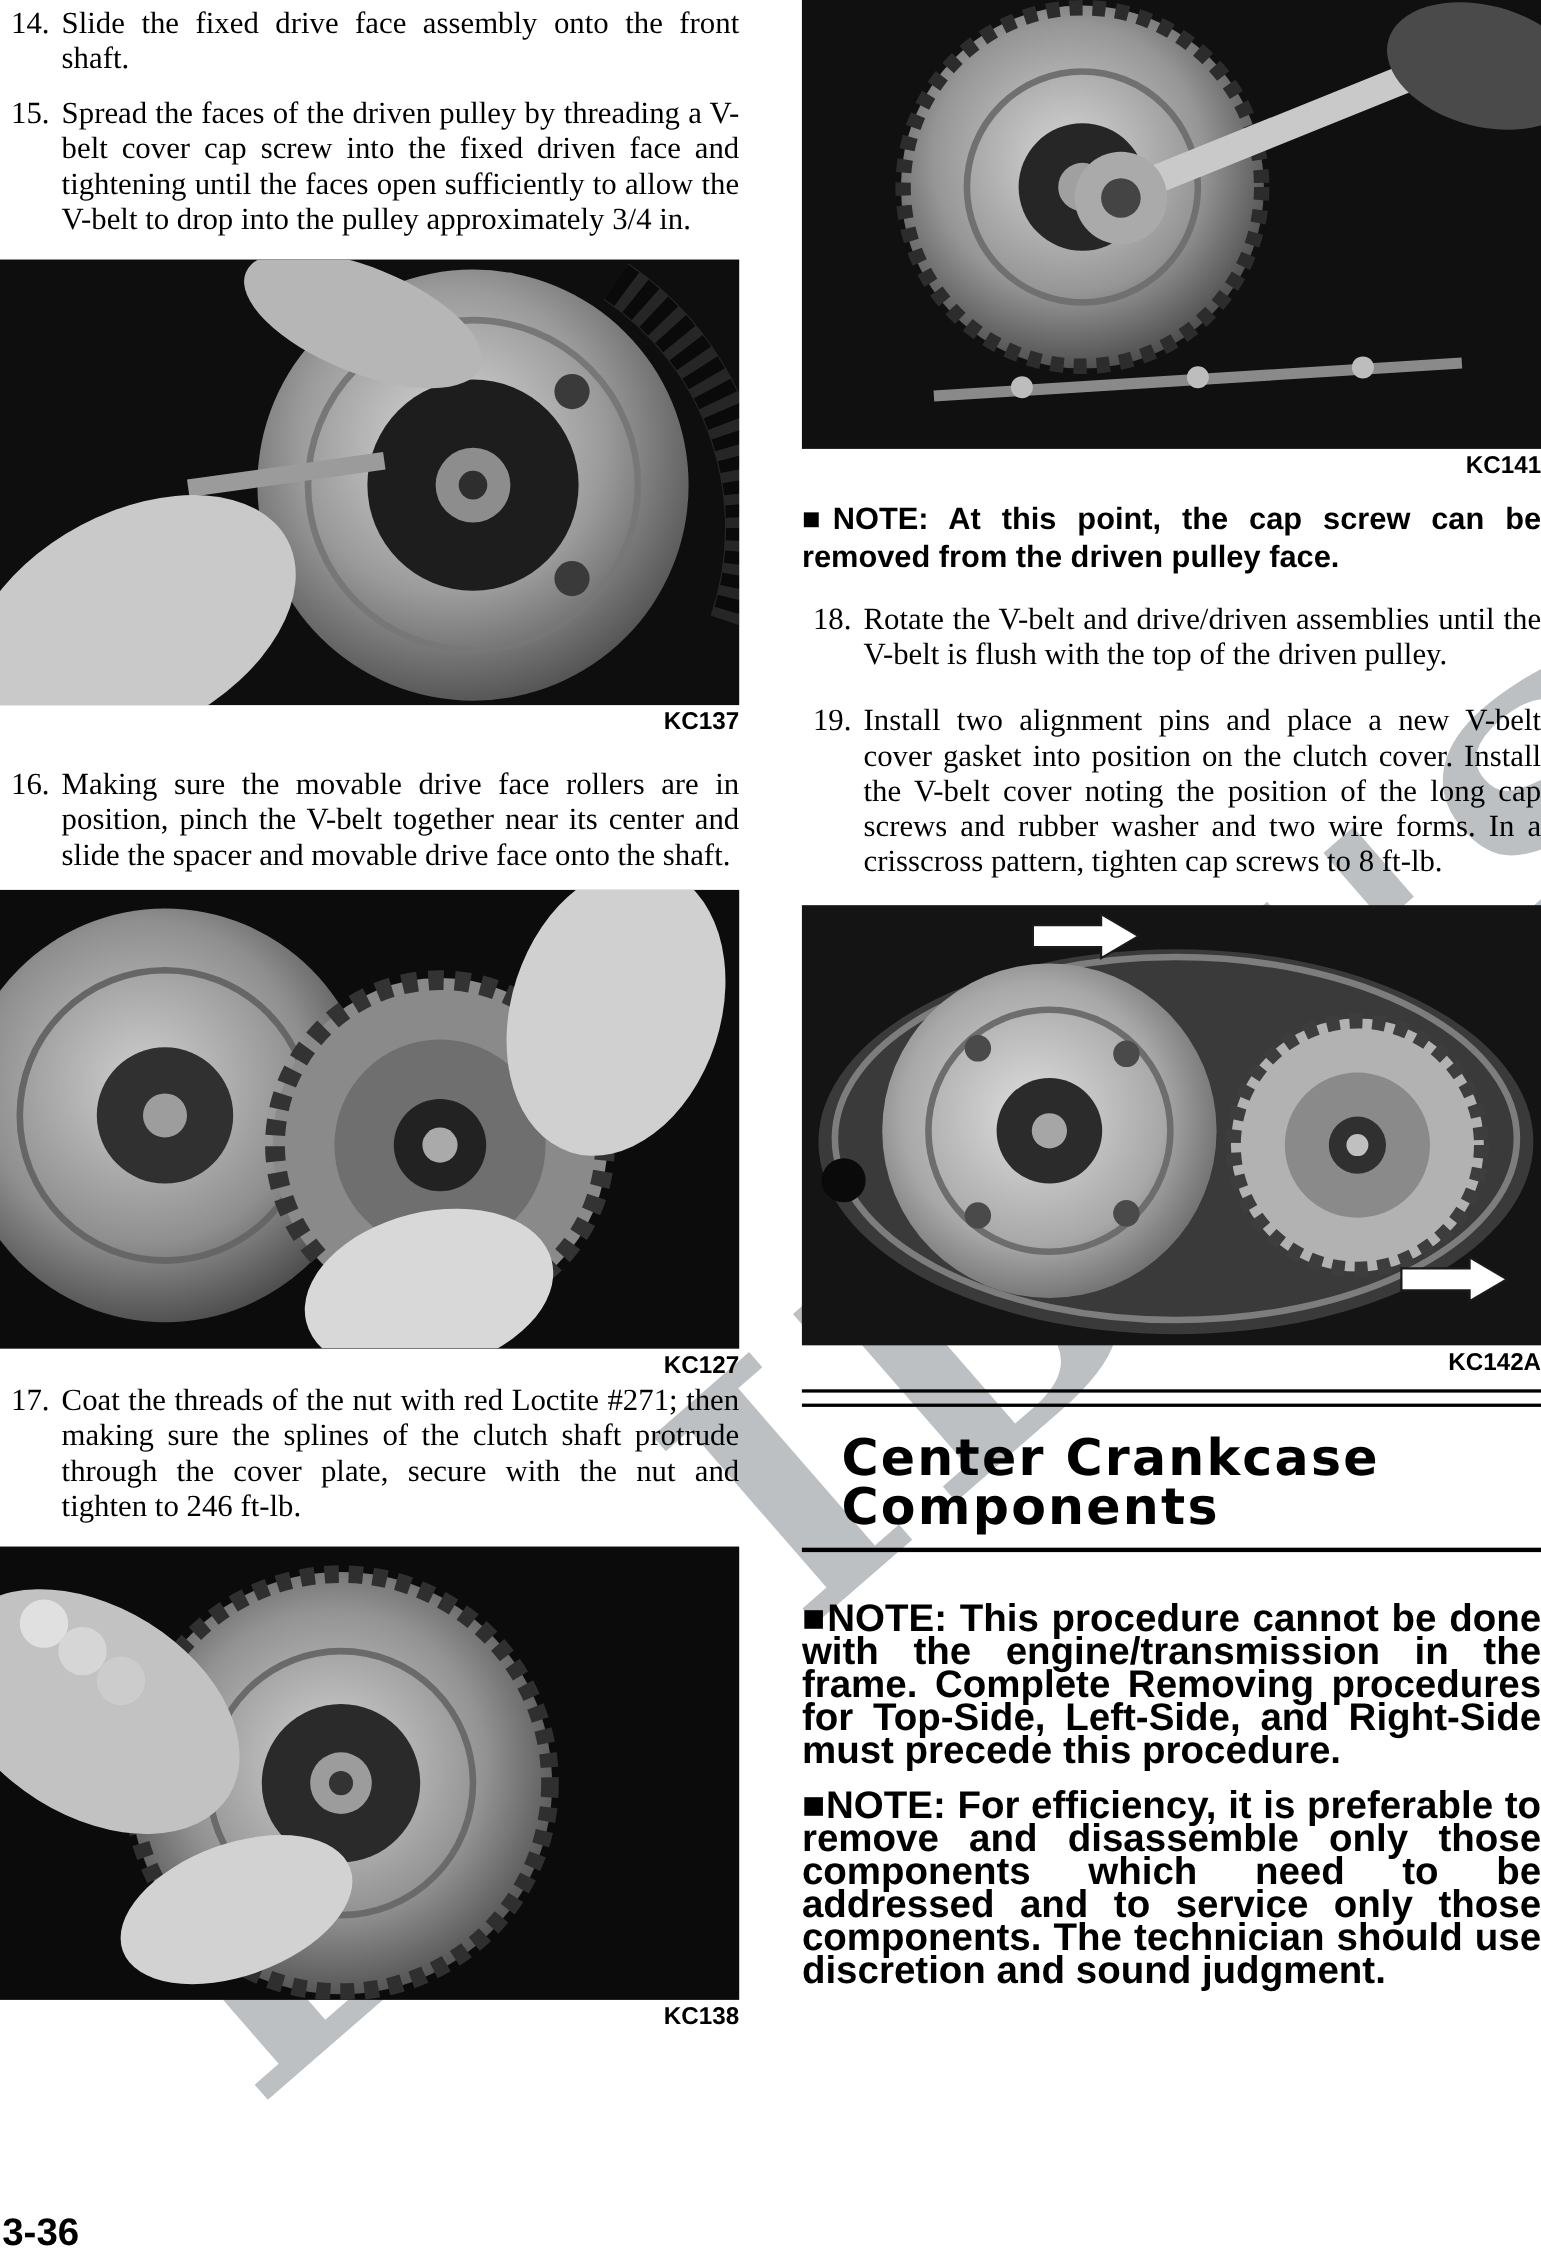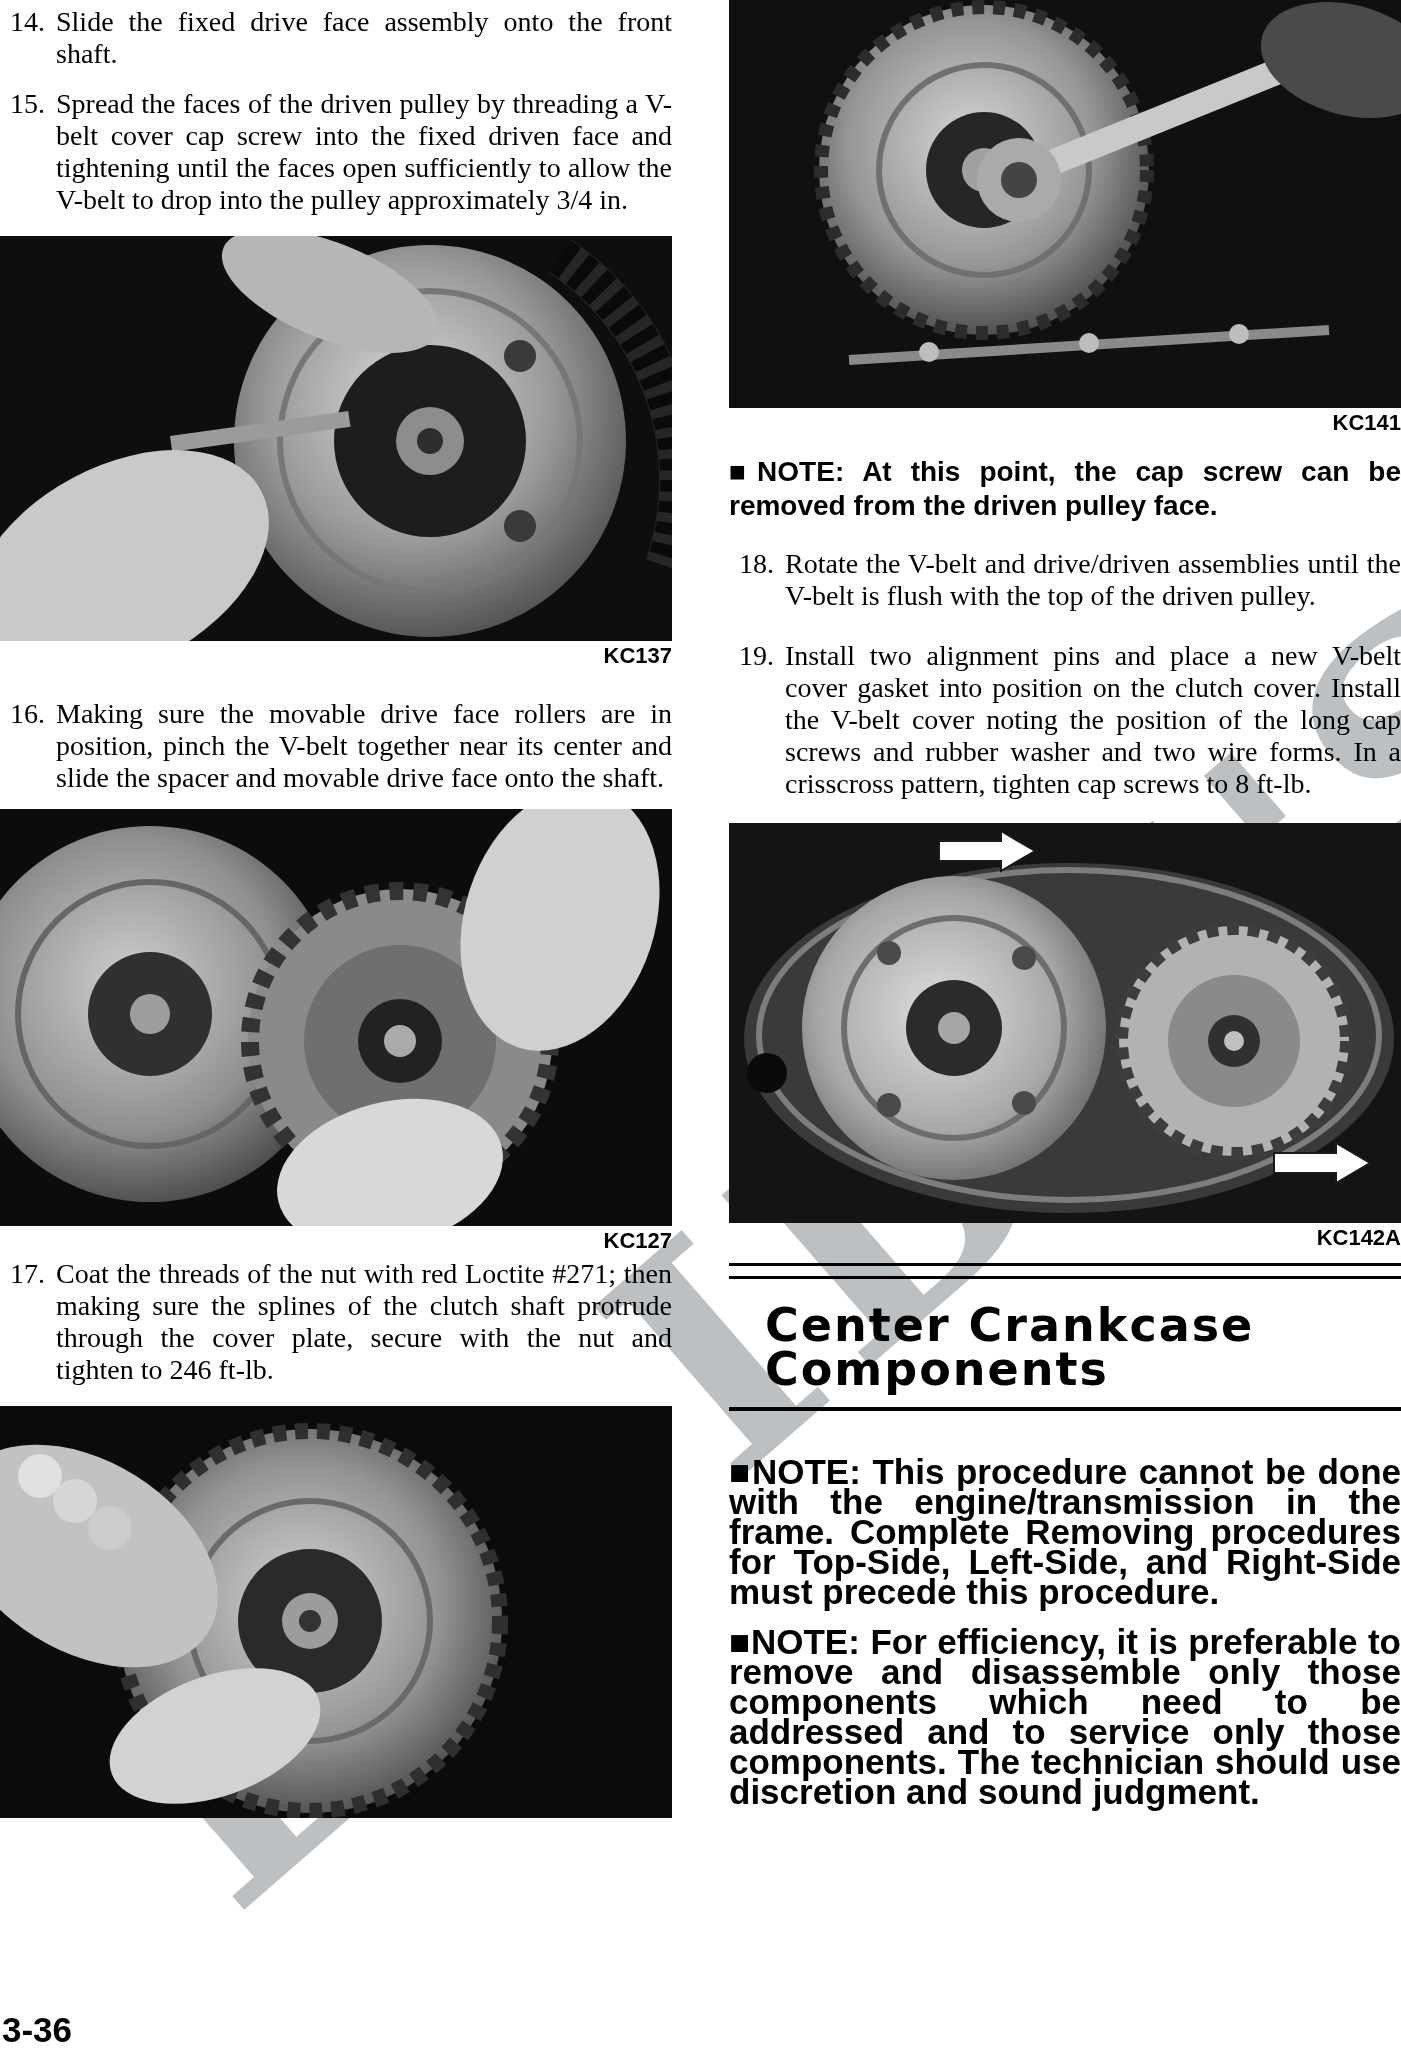--- a/index.html
+++ b/index.html
@@ -191,20 +191,21 @@
           <circle cx="310" cy="215" r="72" fill="#2a2a2a"></circle>
           <circle cx="310" cy="215" r="28" fill="#9c9c9c"></circle>
           <circle cx="310" cy="215" r="11" fill="#333"></circle>
           <ellipse cx="85" cy="150" rx="145" ry="95" fill="#c2c2c2" transform="rotate(32 85 150)"></ellipse>
           <circle cx="40" cy="70" r="22" fill="#e0e0e0"></circle>
           <circle cx="75" cy="95" r="22" fill="#d6d6d6"></circle>
           <circle cx="110" cy="122" r="22" fill="#cccccc"></circle>
           <ellipse cx="215" cy="330" rx="110" ry="60" fill="#d2d2d2" transform="rotate(-20 215 330)"></ellipse>
         </svg>
       </div>
+      <figcaption class="figcap">KC138</figcaption>
     </figure>
 
   </div>
 
   <div class="col col-right">
 
     <figure>
       <div class="photo" style="height:408px">
         <svg viewBox="0 0 672 408">
           <defs>

